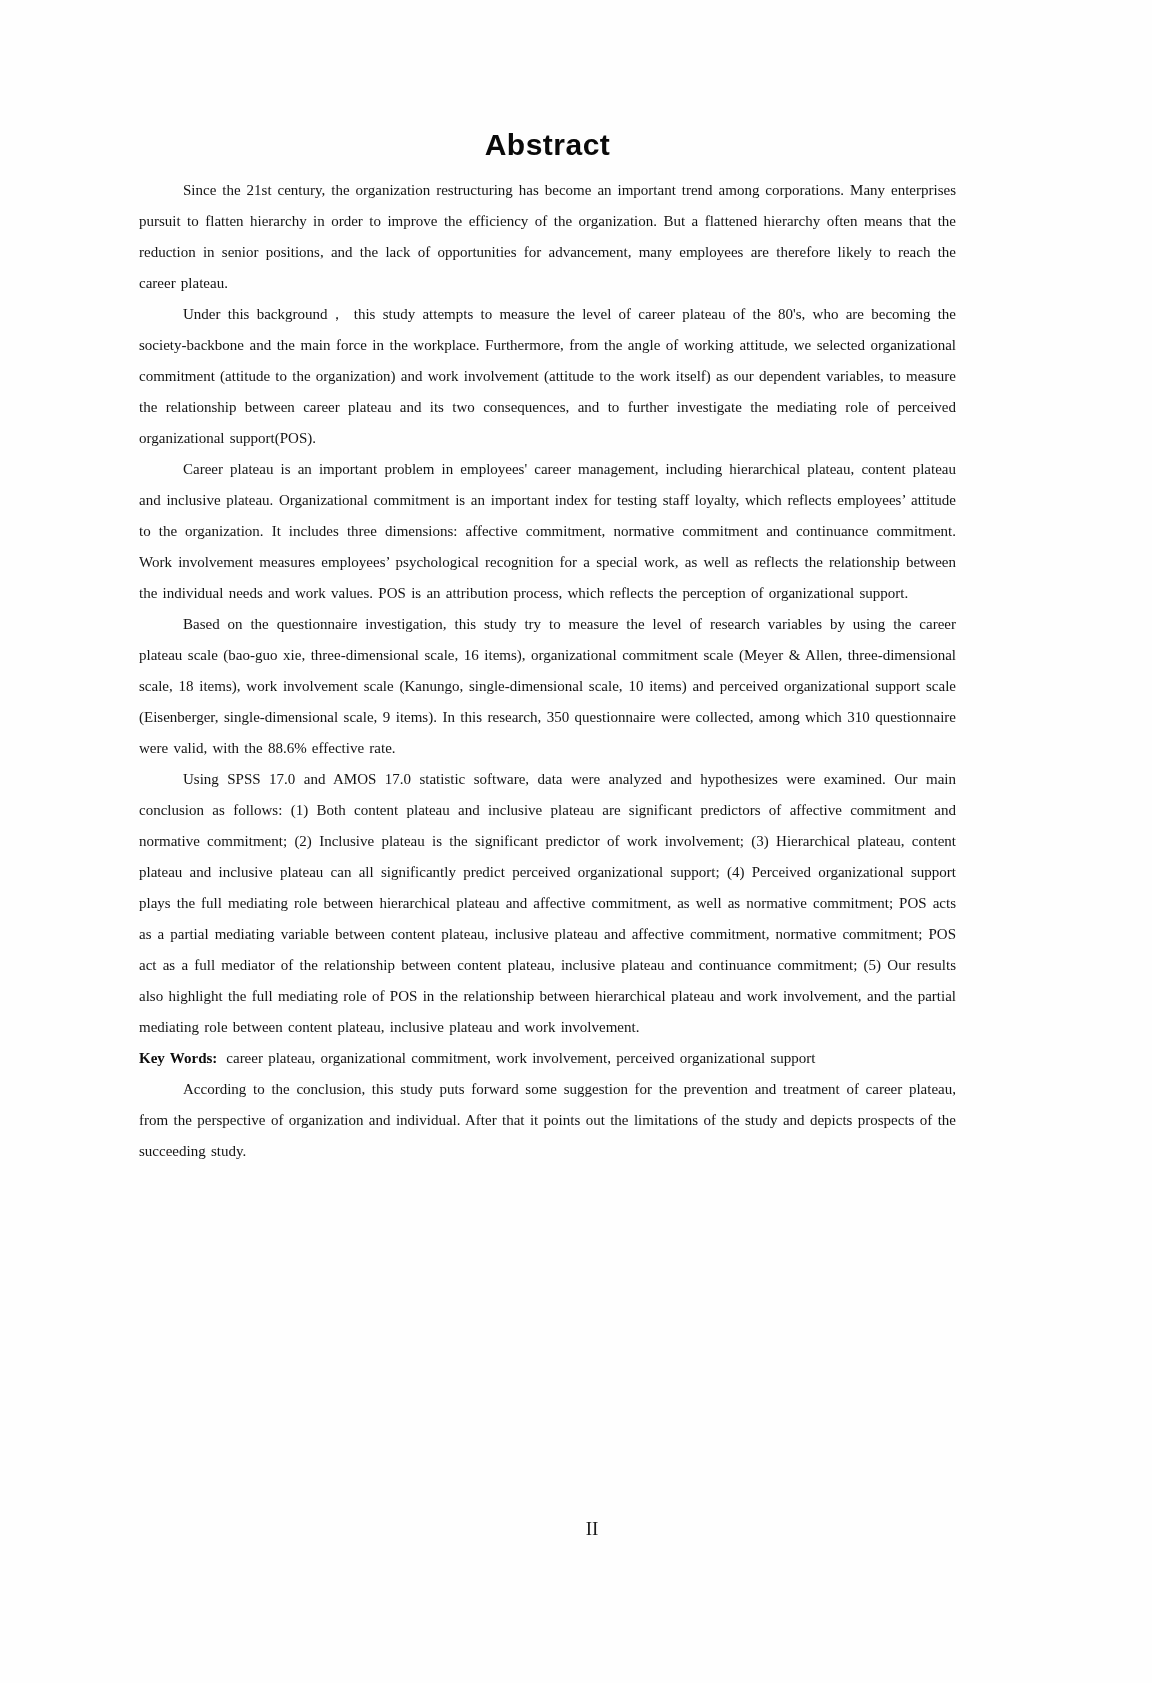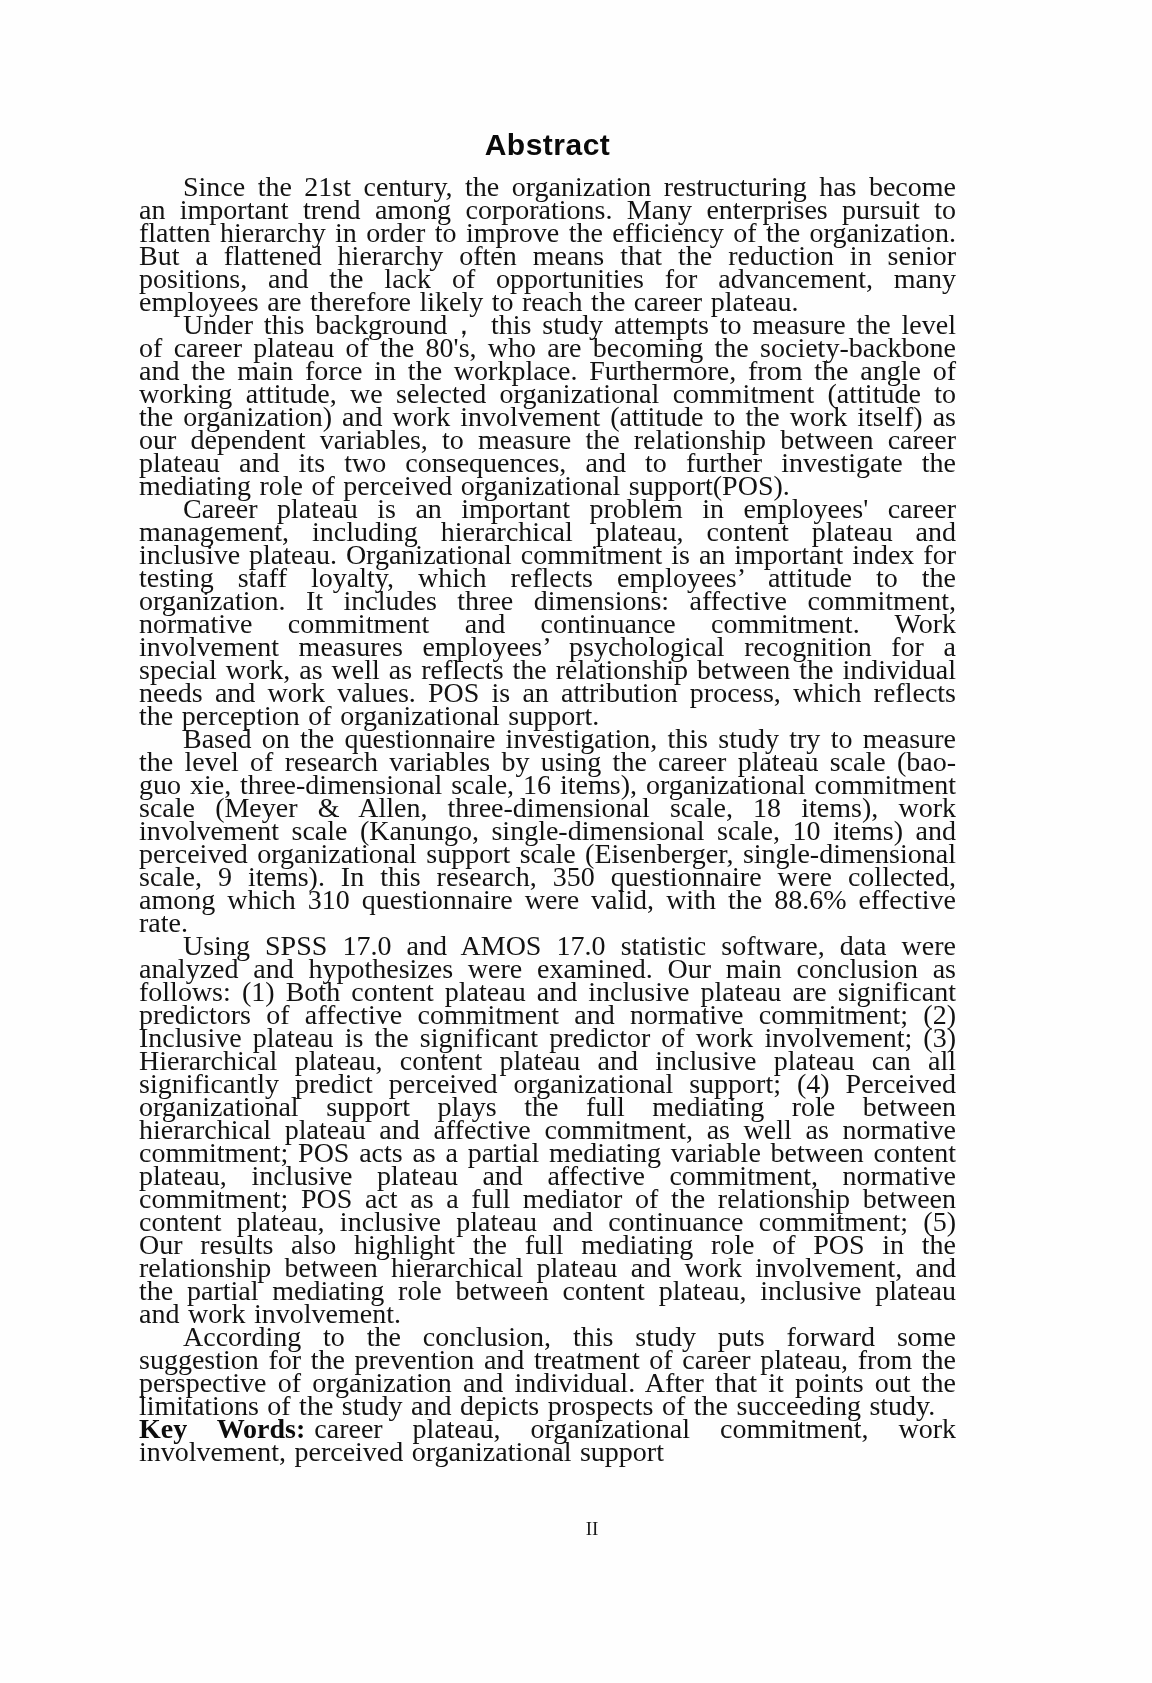--- a/index.html
+++ b/index.html
@@ -20,22 +20,22 @@
   .title {
     font-family: "Liberation Sans", sans-serif;
     font-weight: 700;
     font-size: 30px;
     color: #0a0a0a;
     text-align: center;
     letter-spacing: 0.5px;
     margin-bottom: 13px;
   }
   .para {
-    font-size: 28px;
-    line-height: 23px;
+    font-size: 15px;
+    line-height: 31px;
     text-align: justify;
     text-indent: 44px;
     word-spacing: 1.5px;
     color: #131313;
   }
   .para + .para { margin-top: 0; font-family: Liberation Serif, serif; }
   .keywords {
     margin-top: 28px;
     text-indent: 0;
   }
@@ -59,20 +59,20 @@
 <body>
 
 <div class="sheet">
   <h1 class="title">Abstract</h1>
 
   <p class="para">Since the 21st century, the organization restructuring has become an important trend among corporations. Many enterprises pursuit to flatten hierarchy in order to improve the efficiency of the organization. But a flattened hierarchy often means that the reduction in senior positions, and the lack of opportunities for advancement, many employees are therefore likely to reach the career plateau.</p>
   <p class="para">Under this background， this study attempts to measure the level of career plateau of the 80's, who are becoming the society-backbone and the main force in the workplace. Furthermore, from the angle of working attitude, we selected organizational commitment (attitude to the organization) and work involvement (attitude to the work itself) as our dependent variables, to measure the relationship between career plateau and its two consequences, and to further investigate the mediating role of perceived organizational support(POS).</p>
   <p class="para">Career plateau is an important problem in employees' career management, including hierarchical plateau, content plateau and inclusive plateau. Organizational commitment is an important index for testing staff loyalty, which reflects employees’ attitude to the organization. It includes three dimensions: affective commitment, normative commitment and continuance commitment. Work involvement measures employees’ psychological recognition for a special work, as well as reflects the relationship between the individual needs and work values. POS is an attribution process, which reflects the perception of organizational support.</p>
   <p class="para">Based on the questionnaire investigation, this study try to measure the level of research variables by using the career plateau scale (bao-guo xie, three-dimensional scale, 16 items), organizational commitment scale (Meyer &amp; Allen, three-dimensional scale, 18 items), work involvement scale (Kanungo, single-dimensional scale, 10 items) and perceived organizational support scale (Eisenberger, single-dimensional scale, 9 items). In this research, 350 questionnaire were collected, among which 310 questionnaire were valid, with the 88.6% effective rate.</p>
   <p class="para">Using SPSS 17.0 and AMOS 17.0 statistic software, data were analyzed and hypothesizes were examined. Our main conclusion as follows: (1) Both content plateau and inclusive plateau are significant predictors of affective commitment and normative commitment; (2) Inclusive plateau is the significant predictor of work involvement; (3) Hierarchical plateau, content plateau and inclusive plateau can all significantly predict perceived organizational support; (4) Perceived organizational support plays the full mediating role between hierarchical plateau and affective commitment, as well as normative commitment; POS acts as a partial mediating variable between content plateau, inclusive plateau and affective commitment, normative commitment; POS act as a full mediator of the relationship between content plateau, inclusive plateau and continuance commitment; (5) Our results also highlight the full mediating role of POS in the relationship between hierarchical plateau and work involvement, and the partial mediating role between content plateau, inclusive plateau and work involvement.</p>
-  <p class="para">According to the conclusion, this study puts forward some suggestion for the prevention and treatment of career plateau, from the perspective of organization and individual. After that it points out the limitations of the study and depicts prospects of the succeeding study.</p>
-
   <p class="para keywords">
     <span class="kw-label">Key Words:</span><span>career plateau, organizational commitment, work involvement, perceived organizational support</span>
   </p>
+
+  <p class="para">According to the conclusion, this study puts forward some suggestion for the prevention and treatment of career plateau, from the perspective of organization and individual. After that it points out the limitations of the study and depicts prospects of the succeeding study.</p>
 
   <div class="page-number">II</div>
 </div>
 
 </body></html>

